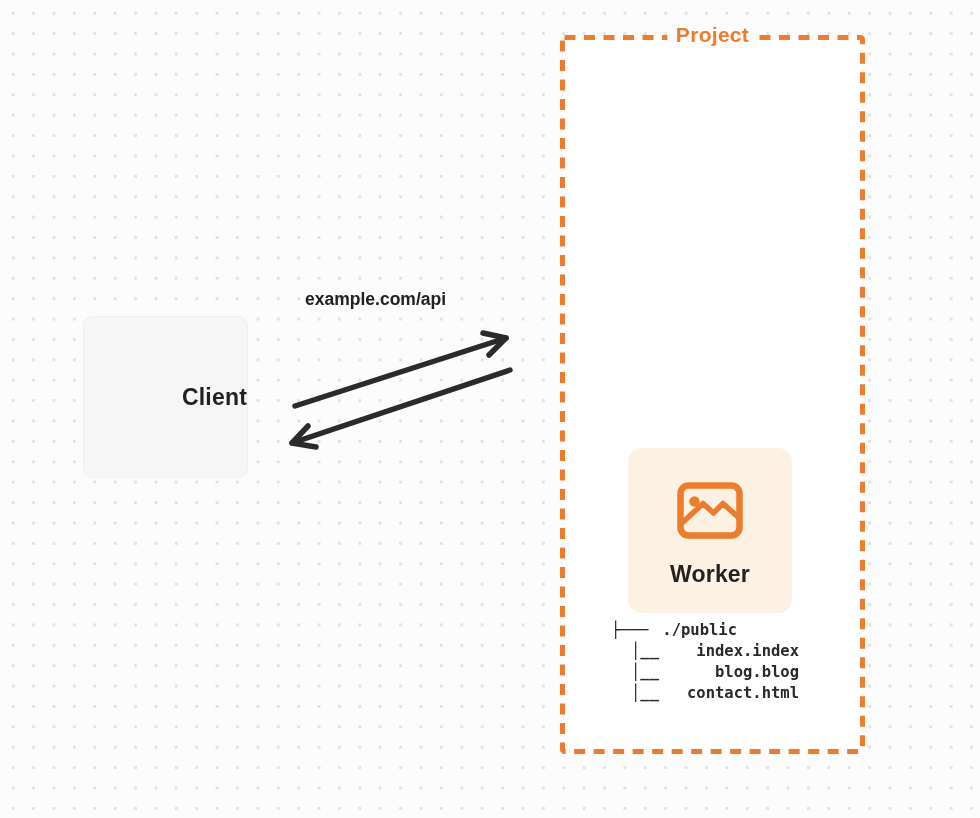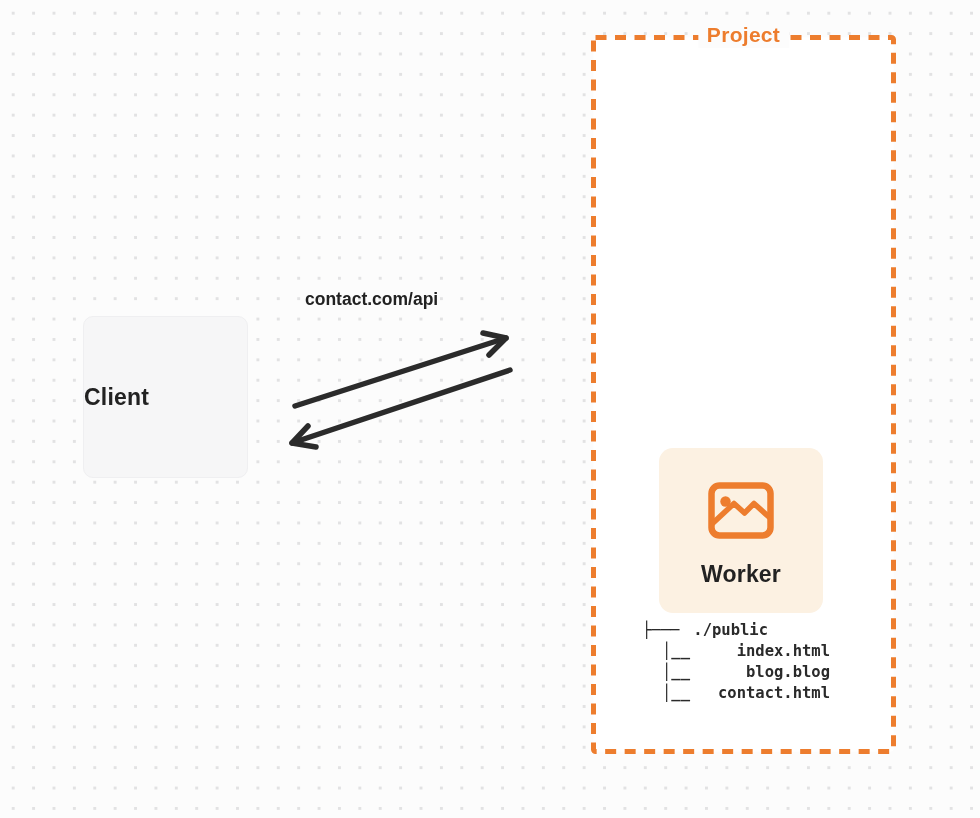--- a/index.html
+++ b/index.html
@@ -12,31 +12,31 @@
   .canvas{
     position:relative;width:980px;height:818px;overflow:hidden;
     background-color:var(--page-bg);
     background-image:radial-gradient(circle,var(--dot) 1.5px,transparent 1.7px);
     background-size:20.4px 20.4px;background-position:3px 3px;
   }
   
   .client-box{
     position:absolute;left:83px;top:316px;width:165px;height:162px;
     background:var(--client-bg);border:1px solid #EFEFF1;border-radius:10px;
-    display:flex;align-items:center;justify-content:flex-start;
+    display:flex;align-items:center;justify-content:flex-end;
   }
   .node-label{font-weight:700;font-size:23px;color:var(--ink);letter-spacing:.2px;}
   
   .request-label{
     position:absolute;left:305px;top:289px;font-weight:700;font-size:17.5px;color:var(--ink);
   }
   .arrows{position:absolute;left:270px;top:300px;width:260px;height:170px;}
   .arrows path{stroke:var(--arrow);stroke-width:5.5;fill:none;stroke-linecap:round;stroke-linejoin:round;}
   
-  .project-box{position:absolute;left:591px;top:35px;width:305px;height:719px;}
+  .project-box{position:absolute;left:560px;top:35px;width:305px;height:719px;}
   .project-border{position:absolute;left:0;top:0;width:305px;height:719px;}
   .project-border rect{fill:#FFFFFF;stroke:var(--orange);stroke-width:5;stroke-dasharray:11 8.5;}
   .project-label{
     position:absolute;top:-13px;left:50%;transform:translateX(-50%);
     background:var(--page-bg);padding:0 9px;line-height:26px;
     color:var(--orange);font-weight:700;font-size:21px;letter-spacing:.3px;white-space:nowrap;
   }
   
   .card{
     position:absolute;background:var(--card-bg);border-radius:14px;
@@ -63,21 +63,21 @@
 </style>
 </head>
 <body>
 
 <div class="canvas">
 
   <div class="client-box">
     <span class="node-label">Client</span>
   </div>
 
-  <div class="request-label">contact.com/api</div>
+  <div class="request-label">example.com/api</div>
 
   <svg class="arrows" viewBox="270 300 260 170" xmlns="http://www.w3.org/2000/svg">
     <g>
       <path d="M295 406 L506 338"></path>
       <path d="M483 333 L506 338 L489 355"></path>
     </g>
     <g>
       <path d="M510 370 L292 443"></path>
       <path d="M316 447 L292 443 L308 426"></path>
     </g>
@@ -100,21 +100,21 @@
       <div class="card-label">Worker</div>
     </div>
 
     <div class="file-tree">
       <div class="tree-row root">
         <span class="marker">├───</span>
         <span class="name">./public</span>
       </div>
       <div class="tree-row child">
         <span class="marker">│__</span>
-        <span class="name">index.html</span>
+        <span class="name">index.index</span>
       </div>
       <div class="tree-row child">
         <span class="marker">│__</span>
         <span class="name">blog.blog</span>
       </div>
       <div class="tree-row child">
         <span class="marker">│__</span>
         <span class="name">contact.html</span>
       </div>
     </div>

